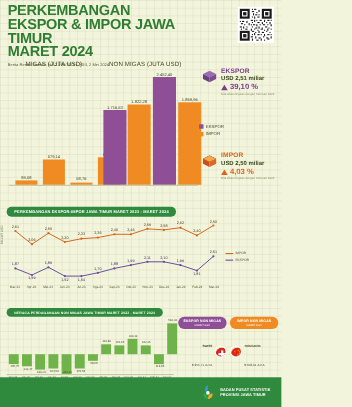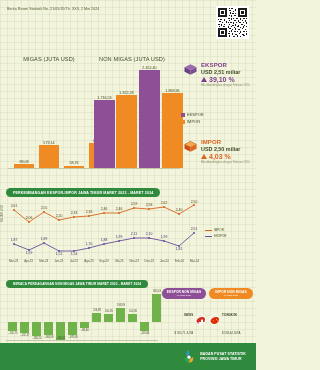--- a/index.html
+++ b/index.html
@@ -209,20 +209,25 @@
   }
   .logo { width: 14px; height: 15px; }
   .ftxt { color: #fff; font-size: 3.5px; font-weight: bold; line-height: 4.4px; letter-spacing: .1px; }
 </style>
 </head>
 <body>
 
 <div class="grid-bg"></div>
 
 <div class="header">
+  <div class="title">
+    <div>PERKEMBANGAN</div>
+    <div>EKSPOR &amp; IMPOR JAWA TIMUR</div>
+    <div>MARET 2024</div>
+  </div>
   <div class="subtitle">Berita Resmi Statistik No. 21/05/35/Th. XXII, 2 Mei 2024</div>
 </div>
 
 <div class="qr">
   <svg viewBox="0 0 31 31" width="31" height="31">
     <rect width="31" height="31" fill="#fff"></rect>
     <g fill="#1b1b1b">
       <rect x="1" y="1" width="9" height="9"></rect>
         <rect x="3" y="3" width="5" height="5" fill="#fff"></rect>
         <rect x="4" y="4" width="3" height="3"></rect>

